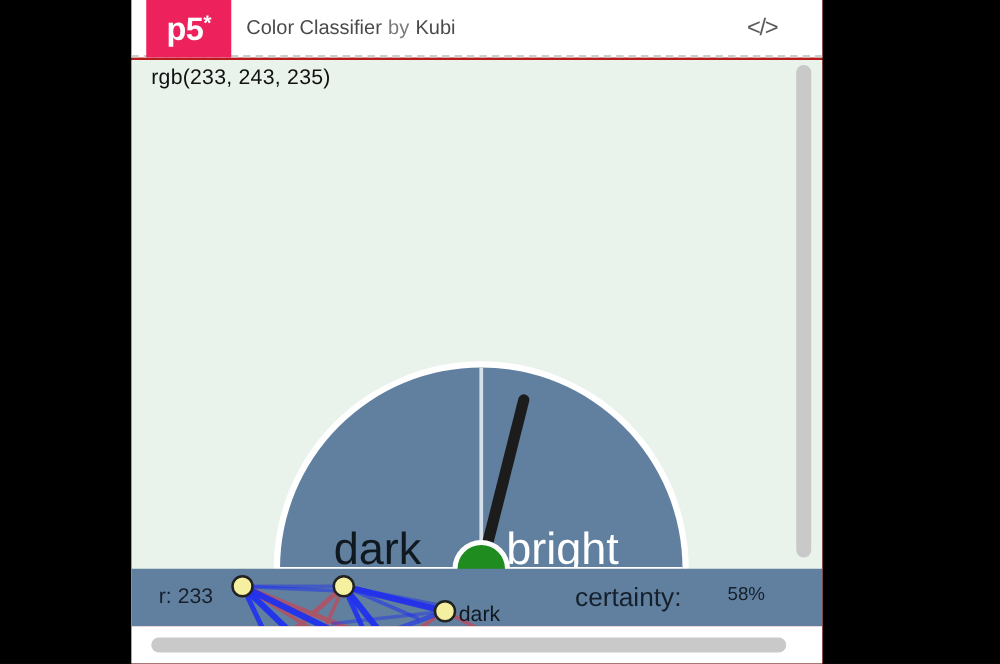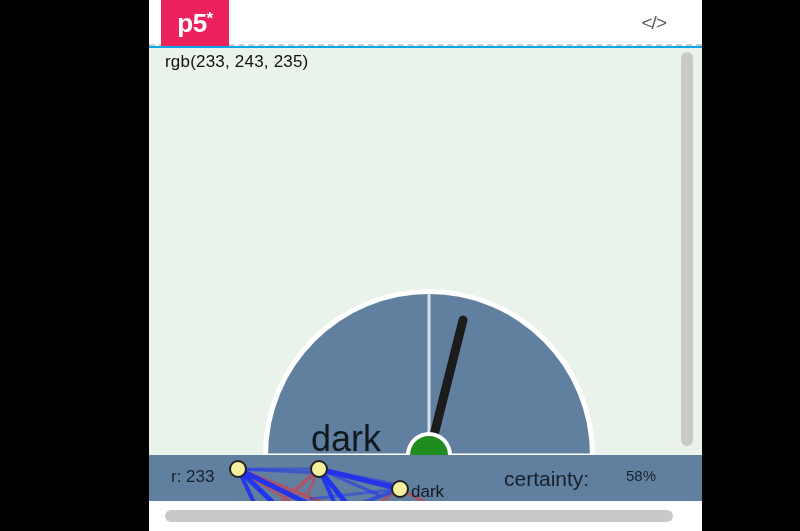--- a/index.html
+++ b/index.html
@@ -22,23 +22,22 @@
     background: #000000;
   }
 
   
   #panel {
     position: absolute;
     left: 105px;
     top: 0;
     width: 553px;
     height: 531px;
-    background: #0ea5e9;
+    background: #b91c1c;
     overflow: hidden;
-    margin-left: 44px;
   }
 
   
   #header {
     position: absolute;
     left: 0; top: 0;
     width: 553px;
     height: 46px;
     background: #ffffff;
     border-bottom: 2px dashed #c9cfc9;
@@ -226,20 +225,25 @@
 
 <div id="screen">
 
   <div id="panel">
 
     <div id="header">
       <div id="logo">
         <span>p5</span>
           <span class="star">*</span>
       </div>
+      <div id="sketch-title">
+        <span>Color Classifier</span>
+        <span class="by">by</span>
+        <span>Kubi</span>
+      </div>
       <div id="code-toggle">&lt;/&gt;</div>
     </div>
 
     <div id="canvas-area">
 
       <div id="rgb-readout">rgb(233, 243, 235)</div>
 
       <div id="gauge">
         <svg width="336" height="172" viewBox="0 0 336 172" aria-hidden="true">
 
@@ -252,20 +256,21 @@
           <line x1="7" y1="168" x2="329" y2="168" stroke="#ffffff" stroke-width="3"></line>
 
           <line x1="168" y1="168" x2="202" y2="33" stroke="#1c1c1c" stroke-width="9" stroke-linecap="round"></line>
 
           <circle cx="168" cy="168" r="23" fill="#ffffff"></circle>
           <circle cx="168" cy="168" r="19" fill="#1e8c1e"></circle>
         </svg>
       </div>
 
       <div class="gauge-label" id="label-dark">dark</div>
+      <div class="gauge-label" id="label-bright">bright</div>
 
       <div id="status-band">
 
         <svg width="553" height="46" viewBox="0 0 553 46" aria-hidden="true">
 
           <g stroke="#c04a5a" fill="none" opacity="0.75">
             <line x1="89" y1="14" x2="200" y2="58" stroke-width="4"></line>
             <line x1="89" y1="14" x2="160" y2="58" stroke-width="3"></line>
             <line x1="170" y1="14" x2="120" y2="58" stroke-width="4"></line>
             <line x1="170" y1="14" x2="150" y2="58" stroke-width="3"></line>

